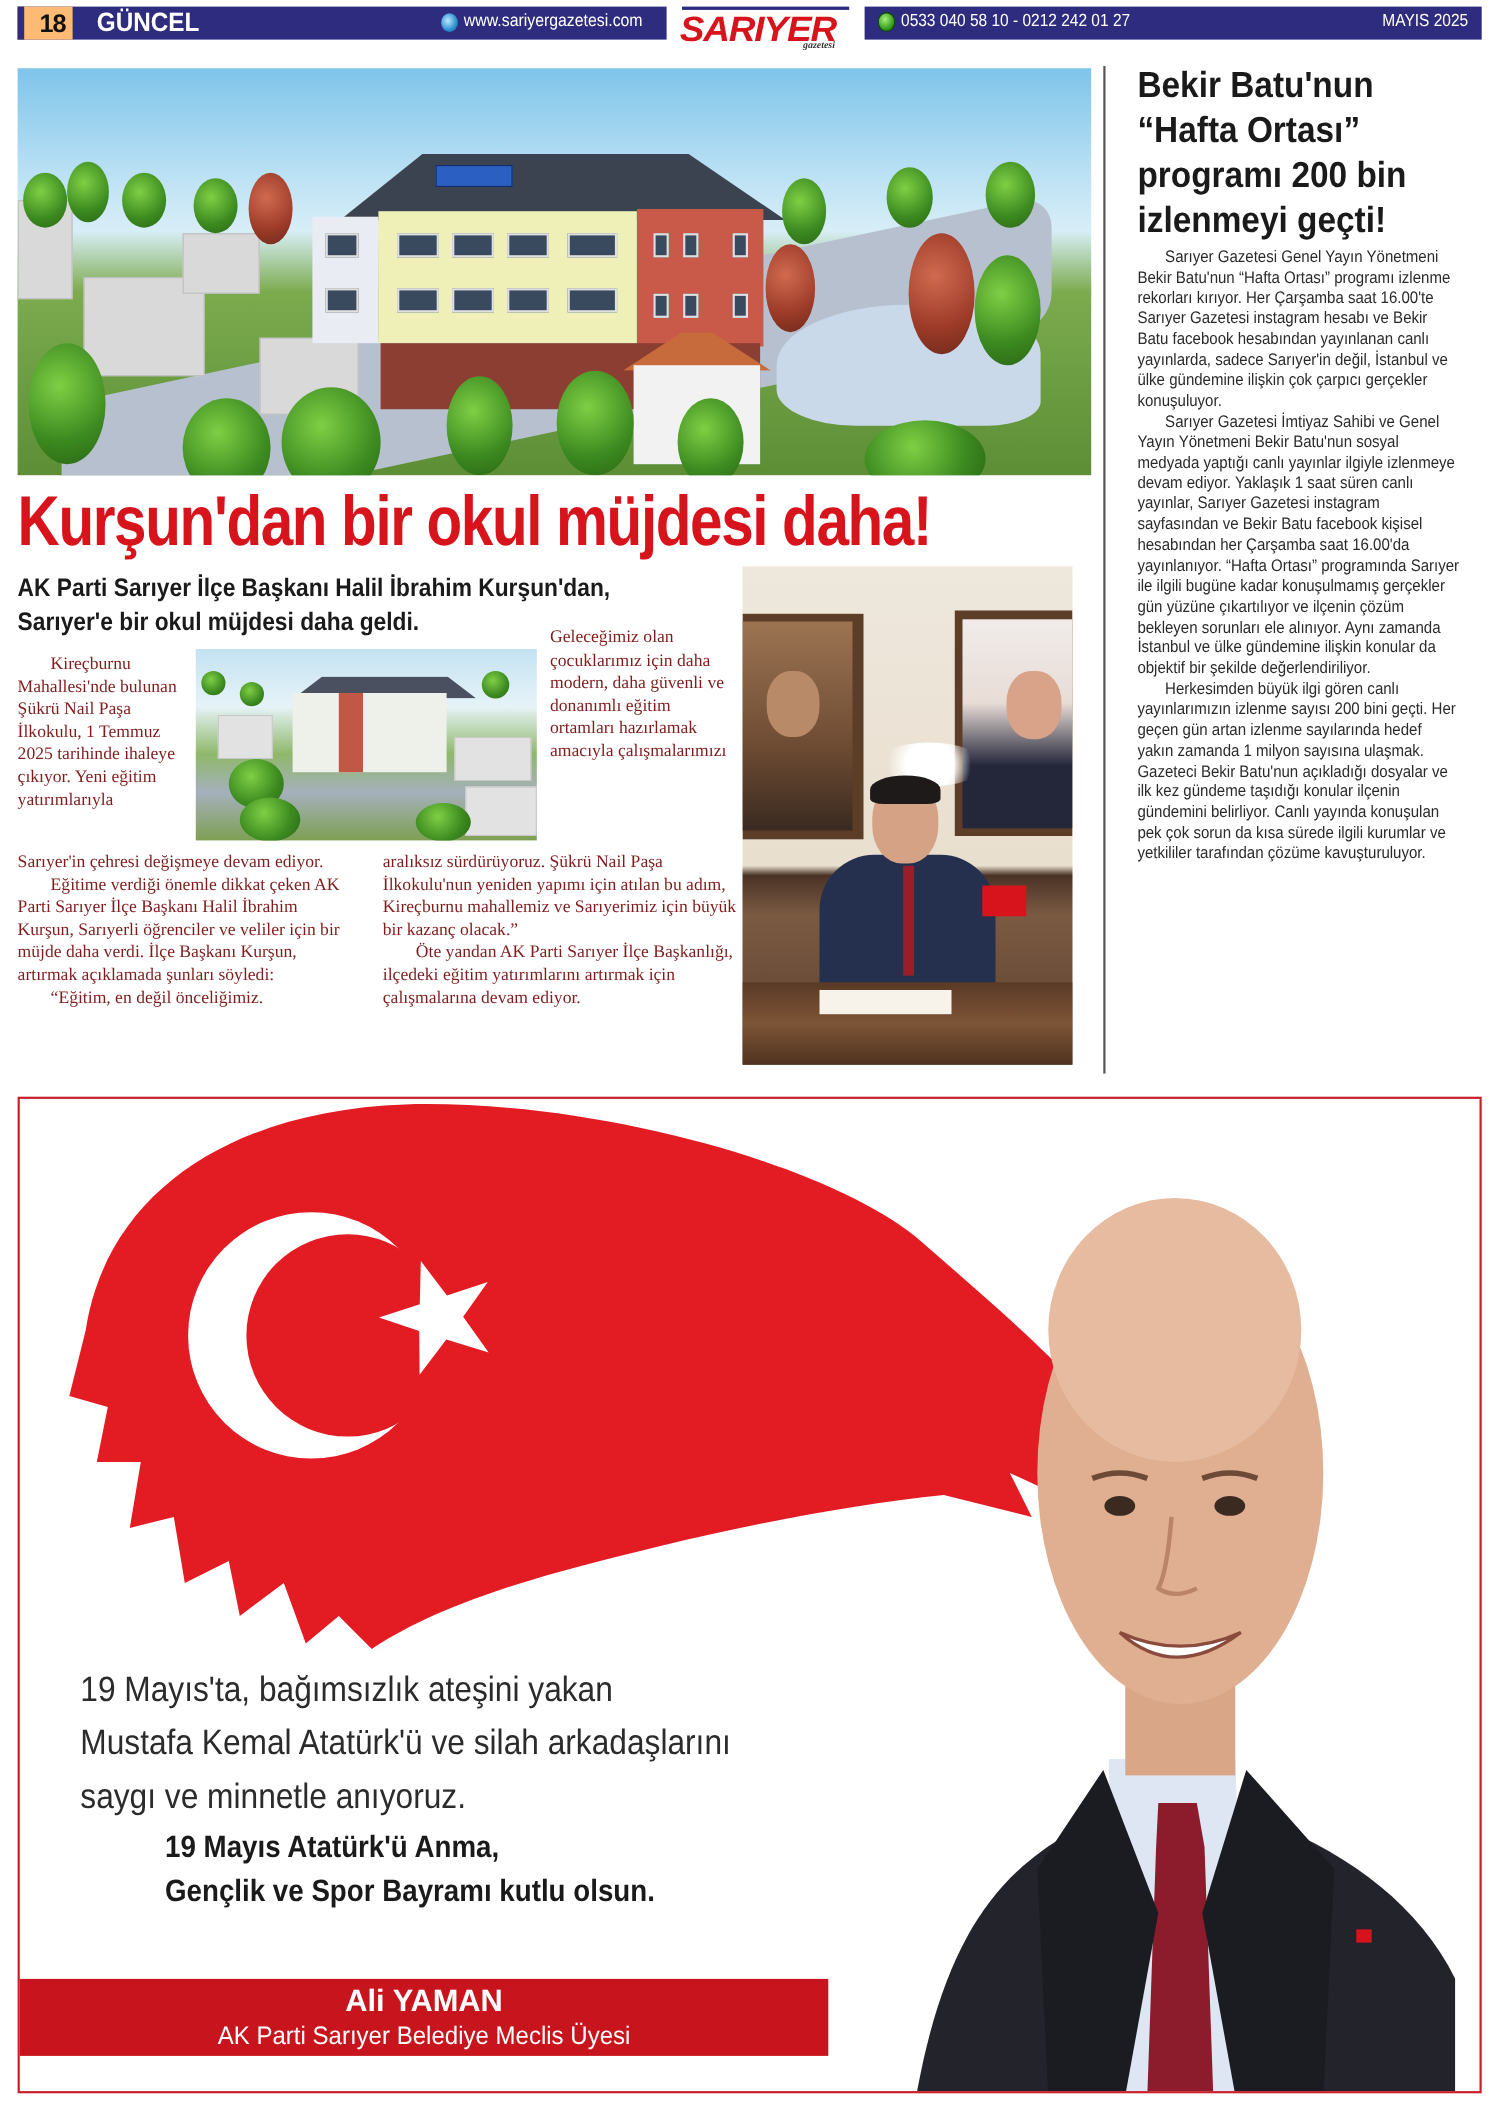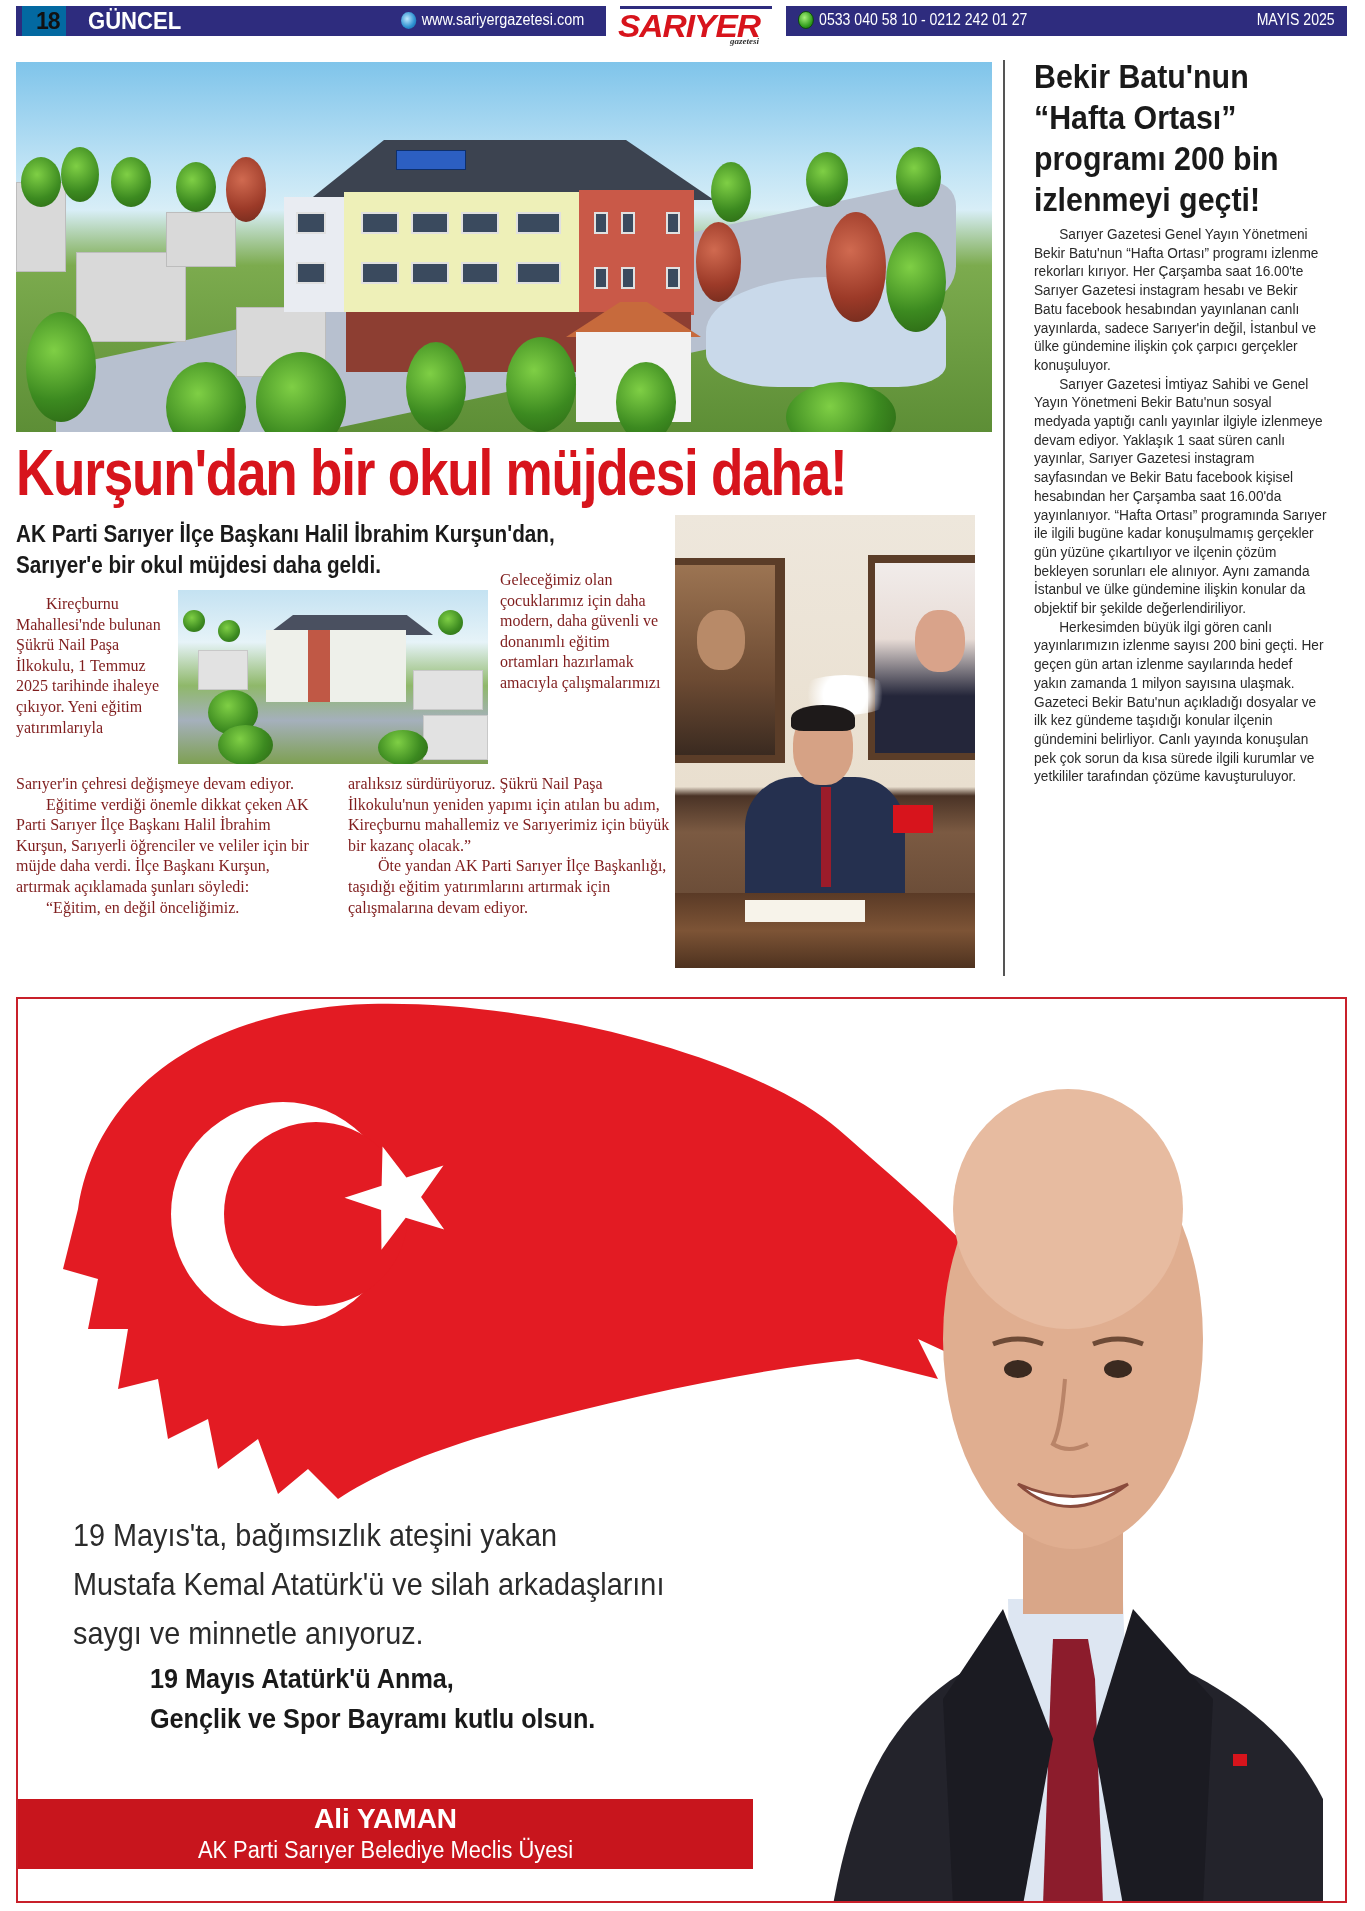--- a/index.html
+++ b/index.html
@@ -3,21 +3,21 @@
 <meta charset="utf-8">
 <style>
   * { box-sizing: border-box; margin: 0; padding: 0; }
   html, body { width: 1365px; height: 1911px; background: #ffffff; overflow: hidden; }
   body { position: relative; font-family: "Liberation Sans", sans-serif; color: #1a1a1a; }
 
   
   .hdr { position: absolute; top: 6px; left: 16px; width: 1331px; height: 30px; }
   .hdr-bar-left { position: absolute; left: 0; top: 0; width: 590px; height: 30px; background: #2e2c7e; }
   .hdr-bar-right { position: absolute; left: 770px; top: 0; width: 561px; height: 30px; background: #2e2c7e; }
-  .pagenum-box { position: absolute; left: 0; top: 0; width: 50px; height: 30px; background: #0369a1; border-left: 6px solid #2e2c7e; }
+  .pagenum-box { position: absolute; left: 0; top: 0; width: 50px; height: 30px; background: #fdba74; border-left: 6px solid #2e2c7e; }
   .pagenum { position: absolute; left: 14px; top: 2px; font: bold 23px "Liberation Sans", sans-serif; color: #111; letter-spacing: -1px; }
   .section { position: absolute; left: 72px; top: 1px; font: bold 24px "Liberation Sans", sans-serif; color: #fff; letter-spacing: 0px; transform: scaleX(0.92); transform-origin: left; }
   .web { position: absolute; left: 385px; top: 5px; font: 16px "Liberation Sans", sans-serif; color: #fff; display:flex; align-items:center; gap:6px; transform: scaleX(0.9); transform-origin:left; }
   .globe { width: 17px; height: 17px; border-radius: 50%; background: radial-gradient(circle at 40% 40%, #bfe8ff, #2a8fd0 60%, #1a5a90); display:inline-block; }
   .logo { position: absolute; left: 596px; top: -3px; width: 168px; height: 44px; }
   .logo-topline { position:absolute; left: 8px; top: 3px; width: 152px; height: 3px; background:#2e2c7e; }
   .logo-text { position:absolute; left: 6px; top: 5px; font: 900 32px "Liberation Sans", sans-serif; color: #d7141c; letter-spacing: -1px; transform: scaleX(1.05); transform-origin:left; font-style: italic; }
   .logo-sub { position:absolute; left: 118px; top: 33px; font: italic bold 9px "Liberation Serif", serif; color:#333; }
   .phone { position: absolute; left: 782px; top: 5px; font: 16px "Liberation Sans", sans-serif; color: #fff; display:flex; align-items:center; gap:6px; transform: scaleX(0.88); transform-origin:left; }
   .wa { width: 18px; height: 18px; border-radius: 50%; background: radial-gradient(circle at 40% 35%, #a6f07a, #2d9a1a 65%, #1d6010); display:inline-block; border:1px solid #0d4a08; }
@@ -199,21 +199,21 @@
 </div>
 
 <div class="col col1-bot">
   <p class="noindent">Sarıyer'in çehresi değişmeye devam ediyor.</p>
   <p>Eğitime verdiği önemle dikkat çeken AK Parti Sarıyer İlçe Başkanı Halil İbrahim Kurşun, Sarıyerli öğrenciler ve veliler için bir müjde daha verdi. İlçe Başkanı Kurşun, artırmak açıklamada şunları söyledi:</p>
   <p>“Eğitim, en değil önceliğimiz.</p>
 </div>
 
 <div class="col col2-bot">
   <p class="noindent">aralıksız sürdürüyoruz. Şükrü Nail Paşa İlkokulu'nun yeniden yapımı için atılan bu adım, Kireçburnu mahallemiz ve Sarıyerimiz için büyük bir kazanç olacak.”</p>
-  <p>Öte yandan AK Parti Sarıyer İlçe Başkanlığı, taşıdığı eğitim yatırımlarını artırmak için çalışmalarına devam ediyor.</p>
+  <p>Öte yandan AK Parti Sarıyer İlçe Başkanlığı, ilçedeki eğitim yatırımlarını artırmak için çalışmalarına devam ediyor.</p>
 </div>
 
 <div class="portrait">
   <div class="frame-l"></div>
   <div class="frame-l-in"></div>
   <div class="head-l"></div>
   <div class="frame-r"></div>
   <div class="frame-r-in"></div>
   <div class="head-r"></div>
   <div class="flower"></div>

